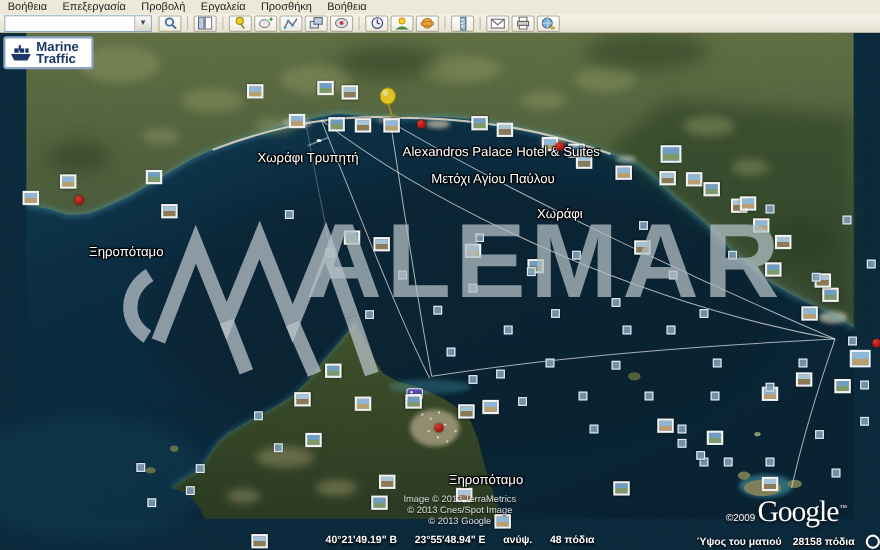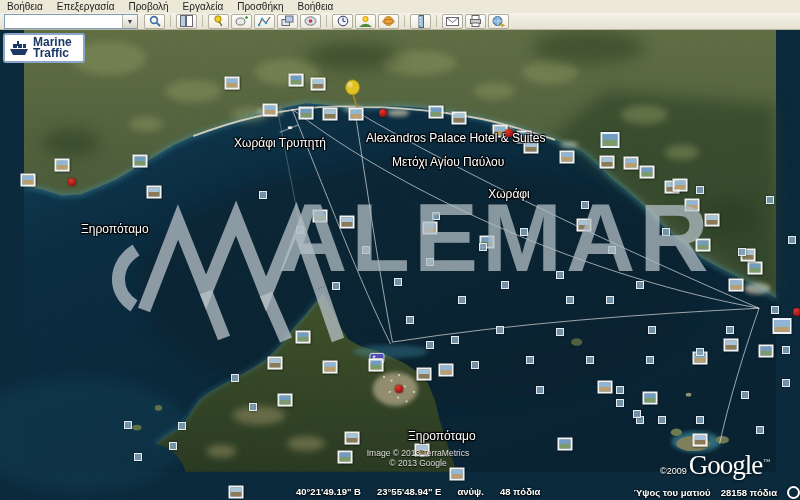--- a/index.html
+++ b/index.html
@@ -440,20 +440,21 @@
       <path d="M2,10 L20,10 L17,16 L5,16 Z" fill="#1b3866"></path>
     </svg>
     <div class="mt-text">
       <div>Marine</div>
       <div>Traffic</div>
     </div>
   </div>
 
   <div id="copyright">
     <div>Image © 2013 TerraMetrics</div>
+    <div>© 2013 Cnes/Spot Image</div>
     <div>© 2013 Google</div>
   </div>
 
   <div id="google-logo">
     <span class="gyear">©2009</span>
     <span class="gword"><span>Google</span><span class="gtm">™</span></span>
   </div>
 
   <div id="statusbar-l">
     <span>40°21'49.19" Β</span>

